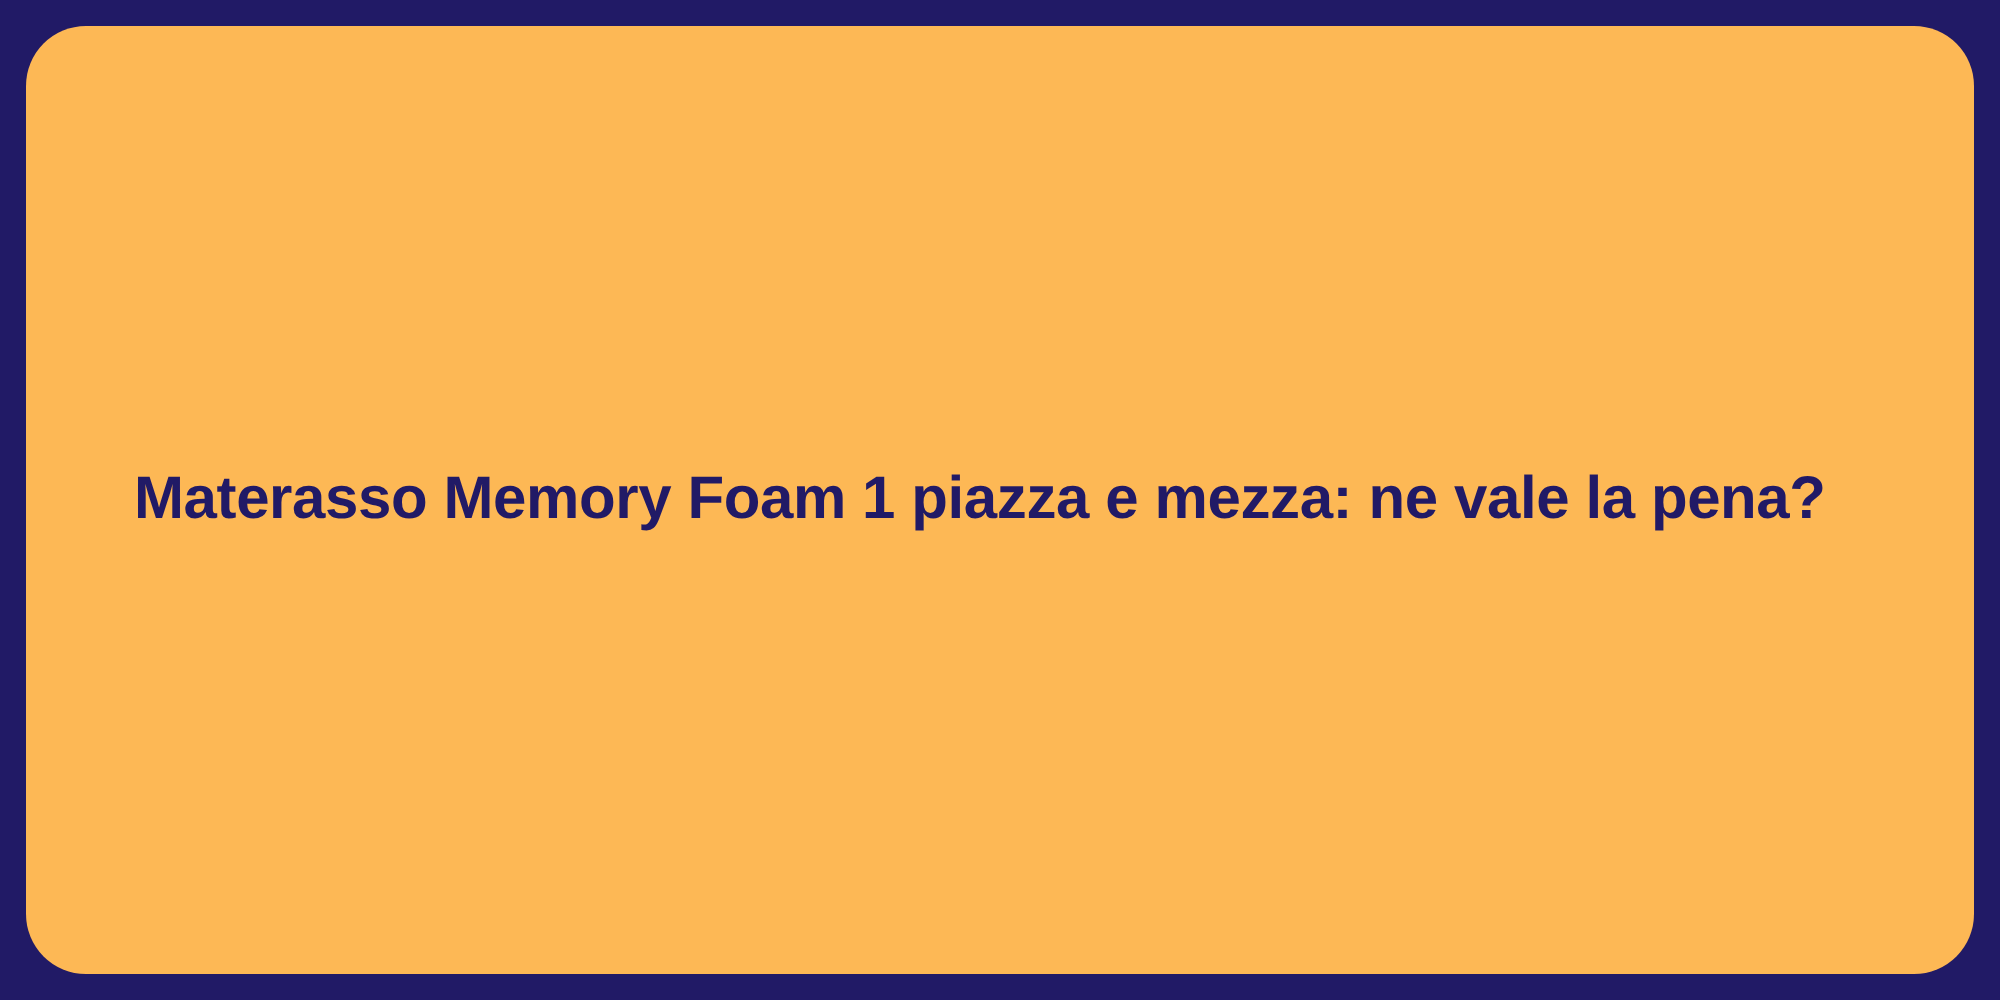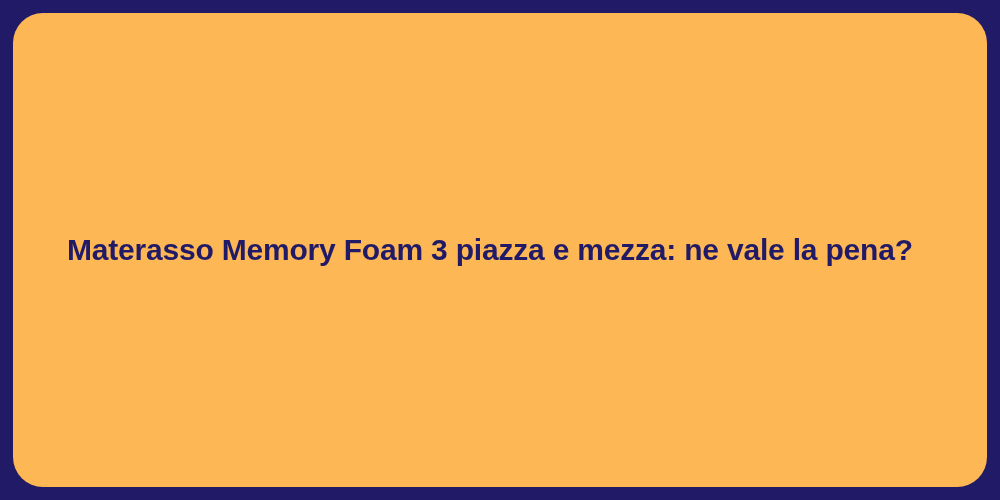--- a/index.html
+++ b/index.html
@@ -44,15 +44,15 @@
     line-height: 1.25;
     letter-spacing: -0.2px;
     white-space: nowrap;
   }
 </style>
 </head>
 <body>
 
 <div id="card-frame">
   <div id="card-panel">
-    <h1 id="article-title">Materasso Memory Foam 3 piazza e mezza: ne vale la pena?</h1>
+    <h1 id="article-title">Materasso Memory Foam 1 piazza e mezza: ne vale la pena?</h1>
   </div>
 </div>
 
 </body></html>

